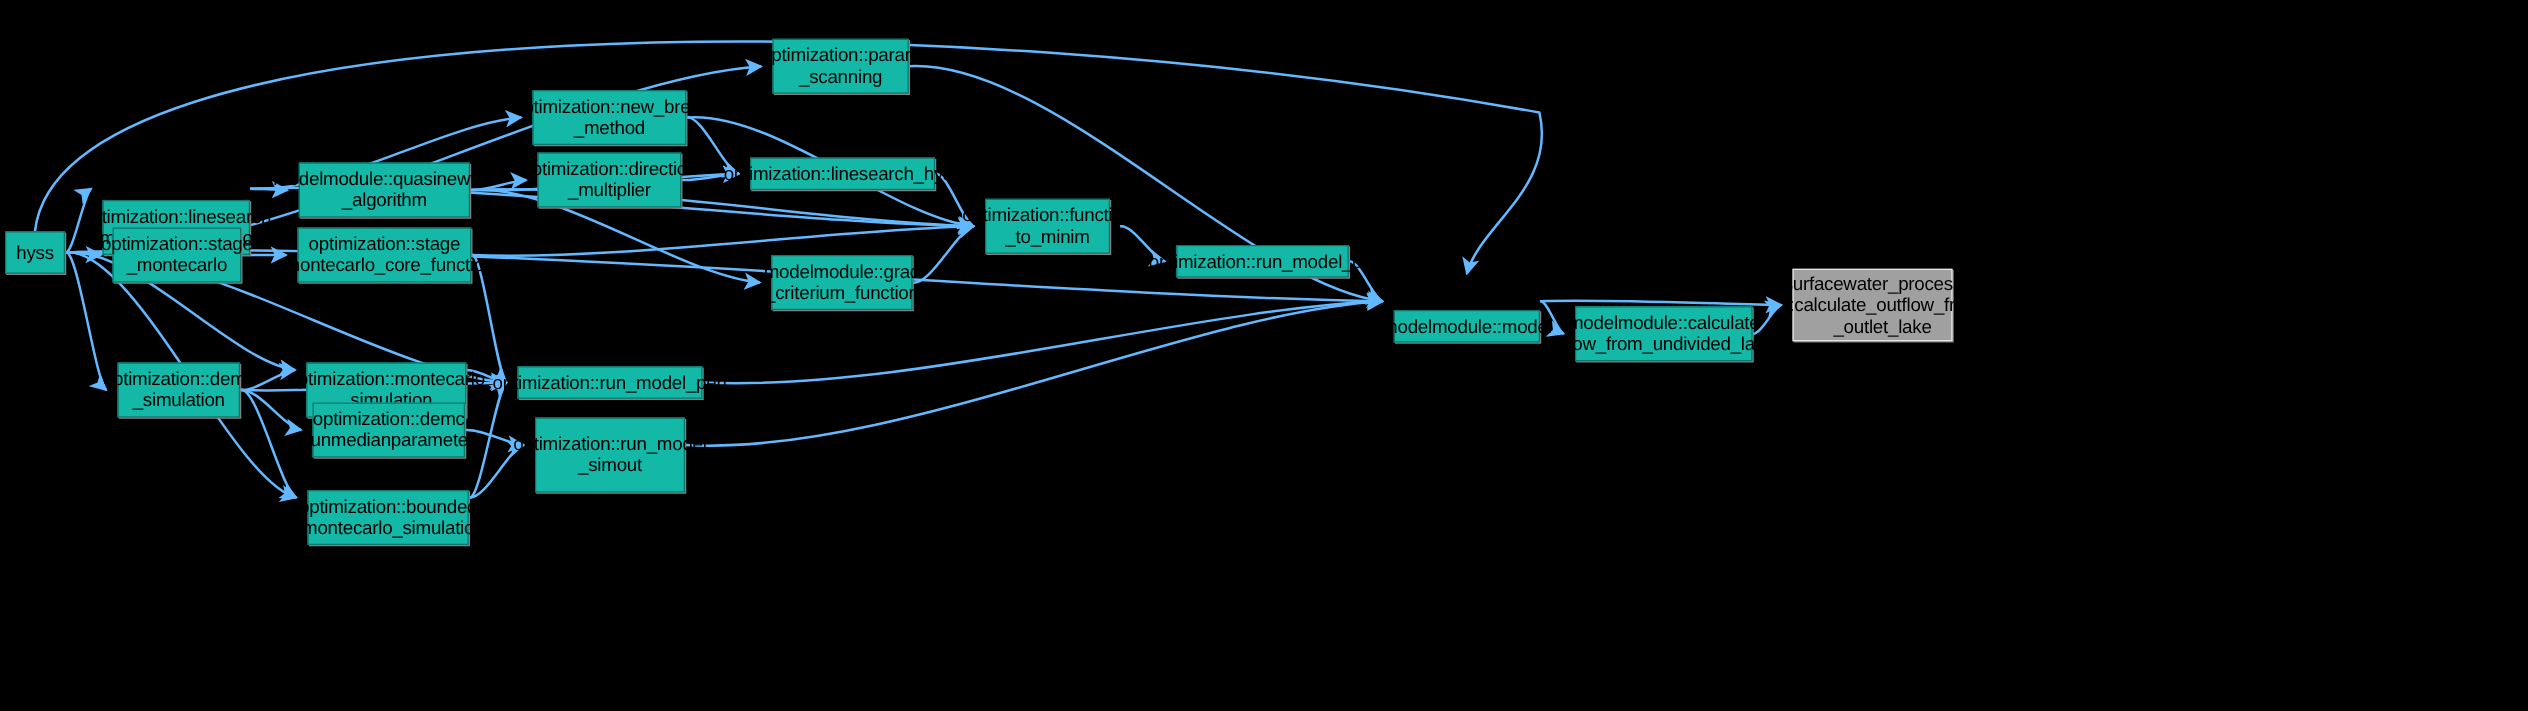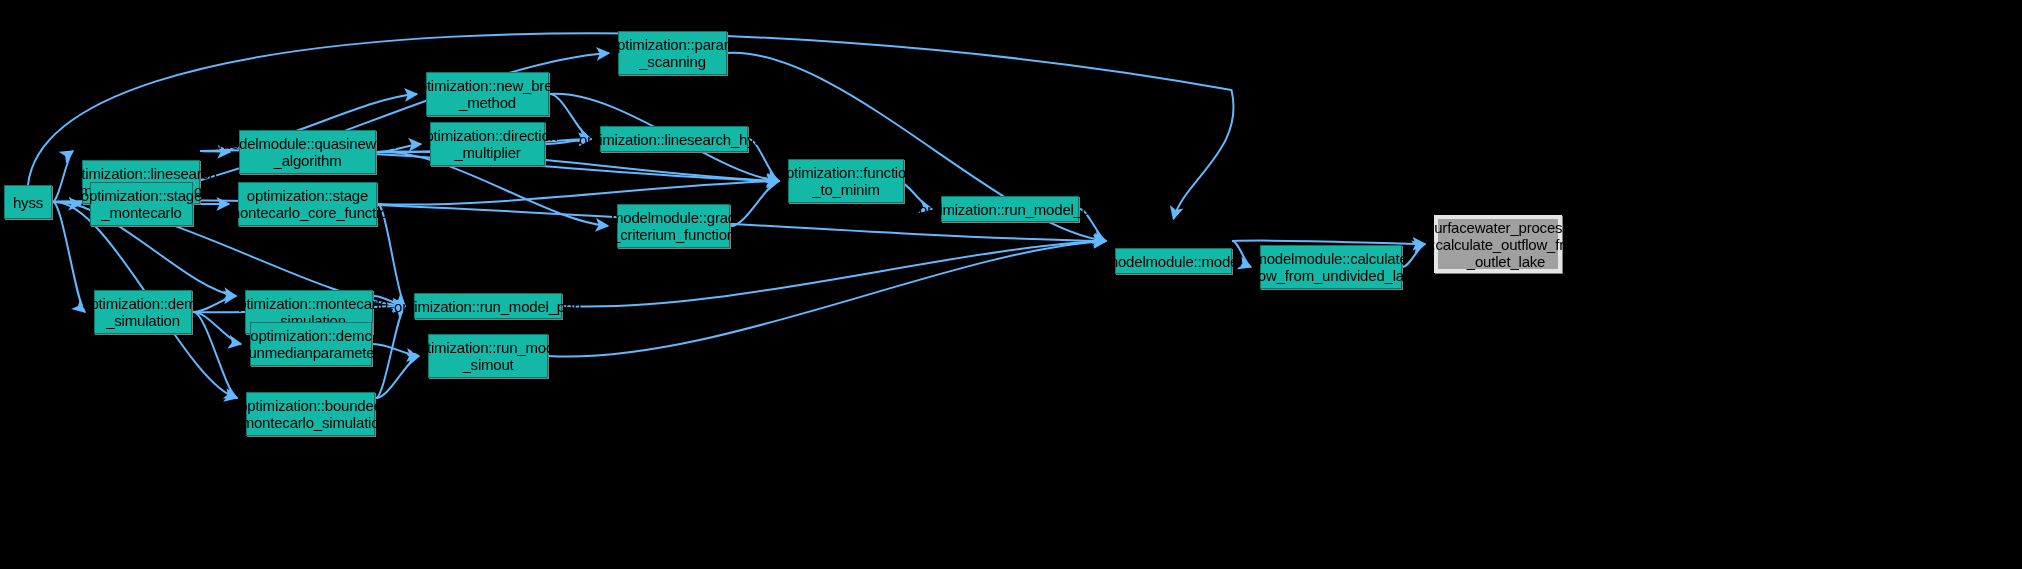--- a/index.html
+++ b/index.html
@@ -34,21 +34,21 @@
     display: flex;
     align-items: center;
     justify-content: center;
     text-align: center;
     white-space: pre-line;
     letter-spacing: -0.2px;
     z-index: 5;
   }
   .node.highlight {
     background: #a0a0a0;
-    border: 4px solid #e5e5e5;
+    border: 1px solid #e5e5e5;
     padding-left: 16px;
   }
 </style>
 </head>
 <body>
 
 <div id="canvas">
   <svg id="edge-layer" viewBox="0 0 2022 569" width="2022" height="569" xmlns="http://www.w3.org/2000/svg">
     <defs>
       <marker id="arrow" viewBox="0 0 10 10" refX="9" refY="5" markerWidth="7" markerHeight="7" orient="auto-start-reverse">
@@ -116,26 +116,26 @@
 _runmedianparameters</div>
       <div class="node" style="left: 246px; top: 392px; width: 129px; height: 44px;">optimization::bounded
 _montecarlo_simulation</div>
       <div class="node" style="left: 426px; top: 72px; width: 123px; height: 44px;">optimization::new_brent
 _method</div>
       <div class="node" style="left: 430px; top: 122px; width: 115px; height: 44px;">optimization::direction
 _multiplier</div>
       <div class="node" style="left: 617px; top: 204px; width: 113px; height: 44px;">modelmodule::grad
 _criterium_function</div>
       <div class="node" style="left: 414px; top: 293px; width: 148px; height: 26px;">optimization::run_model_pert</div>
-      <div class="node" style="left: 428px; top: 334px; width: 120px; height: 44px;">optimization::run_model
+      <div class="node" style="left: 428px; top: 334px; width: 120px; height: 60px;">optimization::run_model
 _simout</div>
       <div class="node" style="left: 618px; top: 31px; width: 109px; height: 44px;">optimization::param
 _scanning</div>
       <div class="node" style="left: 600px; top: 126px; width: 148px; height: 26px;">optimization::linesearch_hyss</div>
-      <div class="node" style="left: 788px; top: 159px; width: 116px; height: 44px;">optimization::function
+      <div class="node" style="left: 788px; top: 159px; width: 100px; height: 44px;">optimization::function
 _to_minim</div>
       <div class="node" style="left: 941px; top: 196px; width: 138px; height: 26px;">optimization::run_model_crit</div>
       <div class="node" style="left: 1115px; top: 228px; width: 117px; height: 26px; margin-top: 20px;">modelmodule::model</div>
       <div class="node" style="left: 1260px; top: 245px; width: 142px; height: 44px;">modelmodule::calculate
 _flow_from_undivided_lake</div>
       <div class="node highlight" style="left: 1434px; top: 215px; width: 128px; height: 58px;">surfacewater_processes
 ::calculate_outflow_from
 _outlet_lake</div>
     </div>
 </div>

